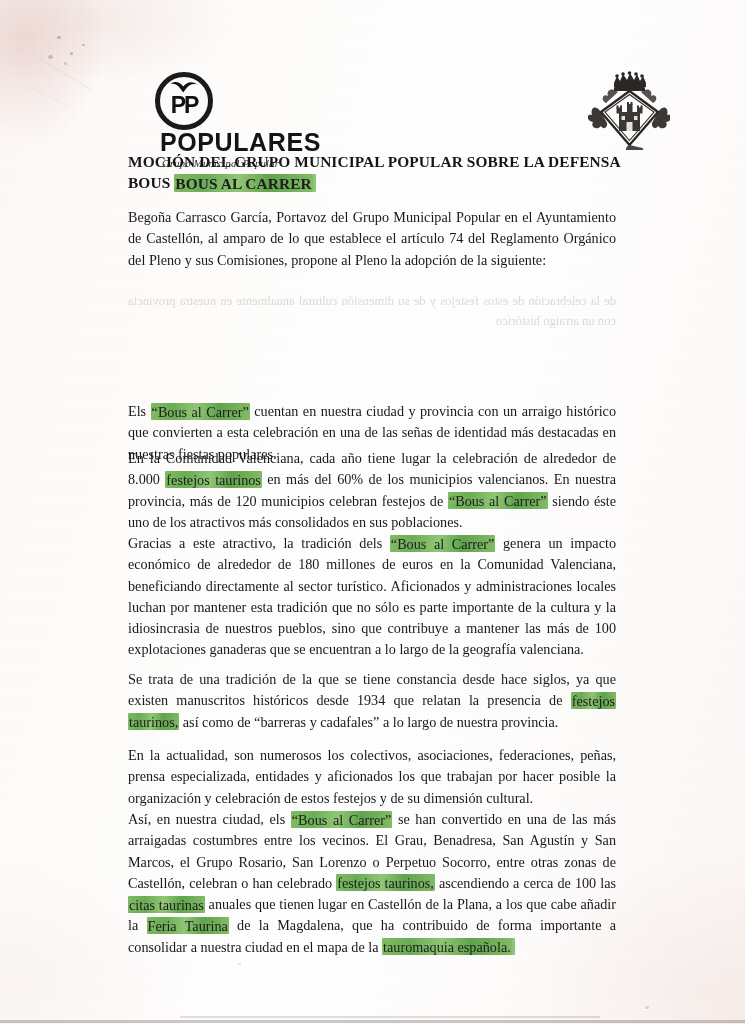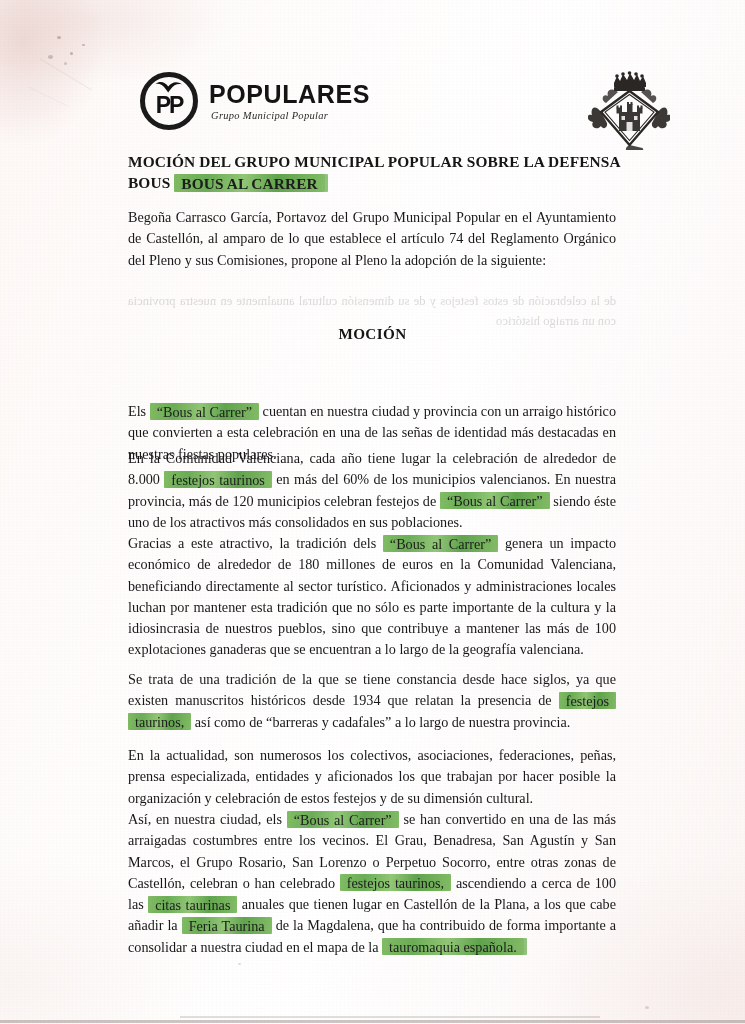--- a/index.html
+++ b/index.html
@@ -31,36 +31,36 @@
     position:absolute;left:128px;top:292px;width:488px;
     font-size:12.6px;line-height:19.5px;text-align:justify;
     color:rgba(120,112,112,.26);
     transform:scaleX(-1);
     filter:blur(.45px);
     pointer-events:none;user-select:none;
   }
 
   
   #header{position:absolute;left:0;top:58px;width:745px;height:92px;}
-  #pp-logo{position:absolute;left:140px;top:14px;display:flex;align-items:center;}
+  #pp-logo{position:absolute;left:155px;top:14px;display:flex;flex-direction:column;}
   .pp-mark{
     width:48px;height:48px;border-radius:50%;
     border:5px solid #1a1a1a;position:relative;flex:0 0 auto;
     display:flex;align-items:center;justify-content:center;
   }
   .pp-mark .seagull{
     position:absolute;top:3px;left:50%;transform:translateX(-50%);
     width:30px;height:14px;
   }
   .pp-mark .pp-text{
     font-family:"Liberation Sans",sans-serif;
     font-weight:bold;font-size:23px;color:#111;letter-spacing:-2px;
     margin-top:9px;
   }
-  #pp-words{margin-left:11px;}
+  #pp-words{margin-left:5px;}
   #pp-words .main{
     font-family:"Liberation Sans",sans-serif;
     font-weight:bold;font-size:25px;letter-spacing:.6px;color:#141414;line-height:1;
   }
   #pp-words .sub{
     font-family:"Liberation Serif",serif;
     font-style:italic;font-size:10.5px;color:#2b2b2b;
     letter-spacing:.3px;margin-top:3px;margin-left:2px;
   }
   #crest{position:absolute;left:588px;top:8px;width:82px;height:84px;}
@@ -82,21 +82,21 @@
     letter-spacing:.4px;
   }
   mark.hl{
     background:linear-gradient(96deg,
       rgba(122,186,92,.95) 0%,
       rgba(96,168,74,.93) 22%,
       rgba(134,194,104,.90) 46%,
       rgba(88,160,68,.95) 68%,
       rgba(120,184,90,.92) 100%);
     color:#1d1d1d;
-    padding:.5px 7px;
+    padding:.5px 1px;
     border-radius:1px;
     box-decoration-break:clone;
     -webkit-box-decoration-break:clone;
     mix-blend-mode:multiply;
   }
   mark.hl.tail{ box-shadow:3px 0 0 0 rgba(110,178,84,.75); }
 </style>
 </head>
 <body>
 
@@ -179,21 +179,20 @@
     </svg>
   </div>
 
   <div id="title">
     <span>MOCIÓN DEL GRUPO MUNICIPAL POPULAR SOBRE LA DEFENSA</span>
     <span>BOUS </span><mark class="hl tail">BOUS AL CARRER</mark>
   </div>
 
   <div class="para" style="top:207px;">Begoña Carrasco García, Portavoz del Grupo Municipal Popular en el Ayuntamiento de Castellón, al amparo de lo que establece el artículo 74 del Reglamento Orgánico del Pleno y sus Comisiones, propone al Pleno la adopción de la siguiente:</div>
 
-  <div id="mocion-head">MOCIÓN</div>
 
   <div class="para" style="top:371px;margin-top:30px;"><span>Els </span><mark class="hl">“Bous al Carrer”</mark><span> cuentan en nuestra ciudad y provincia con un arraigo histórico que convierten a esta celebración en una de las señas de identidad más destacadas en nuestras fiestas populares.</span></div>
   <div class="para" style="top:448px;"><span>En la Comunidad Valenciana, cada año tiene lugar la celebración de alrededor de 8.000 </span><mark class="hl">festejos taurinos</mark><span> en más del 60% de los municipios valencianos. En nuestra provincia, más de 120 municipios celebran festejos de </span><mark class="hl">“Bous al Carrer”</mark><span> siendo éste uno de los atractivos más consolidados en sus poblaciones.</span></div>
   <div class="para" style="top:533px;"><span>Gracias a este atractivo, la tradición dels </span><mark class="hl">“Bous al Carrer”</mark><span> genera un impacto económico de alrededor de 180 millones de euros en la Comunidad Valenciana, beneficiando directamente al sector turístico. Aficionados y administraciones locales luchan por mantener esta tradición que no sólo es parte importante de la cultura y la idiosincrasia de nuestros pueblos, sino que contribuye a mantener las más de 100 explotaciones ganaderas que se encuentran a lo largo de la geografía valenciana.</span></div>
   <div class="para" style="top:669px;"><span>Se trata de una tradición de la que se tiene constancia desde hace siglos, ya que existen manuscritos históricos desde 1934 que relatan la presencia de </span><mark class="hl">festejos taurinos,</mark><span> así como de “barreras y cadafales” a lo largo de nuestra provincia.</span></div>
   <div class="para" style="top:745px;"><span>En la actualidad, son numerosos los colectivos, asociaciones, federaciones, peñas, prensa especializada, entidades y aficionados los que trabajan por hacer posible la organización y celebración de estos festejos y de su dimensión cultural.</span></div>
   <div class="para" style="top:809px;"><span>Así, en nuestra ciudad, els </span><mark class="hl">“Bous al Carrer”</mark><span> se han convertido en una de las más arraigadas costumbres entre los vecinos. El Grau, Benadresa, San Agustín y San Marcos, el Grupo Rosario, San Lorenzo o Perpetuo Socorro, entre otras zonas de Castellón, celebran o han celebrado </span><mark class="hl">festejos taurinos,</mark><span> ascendiendo a cerca de 100 las </span><mark class="hl">citas taurinas</mark><span> anuales que tienen lugar en Castellón de la Plana, a los que cabe añadir la </span><mark class="hl">Feria Taurina</mark><span> de la Magdalena, que ha contribuido de forma importante a consolidar a nuestra ciudad en el mapa de la </span><mark class="hl tail">tauromaquia española.</mark></div>
 
 </div>
 

